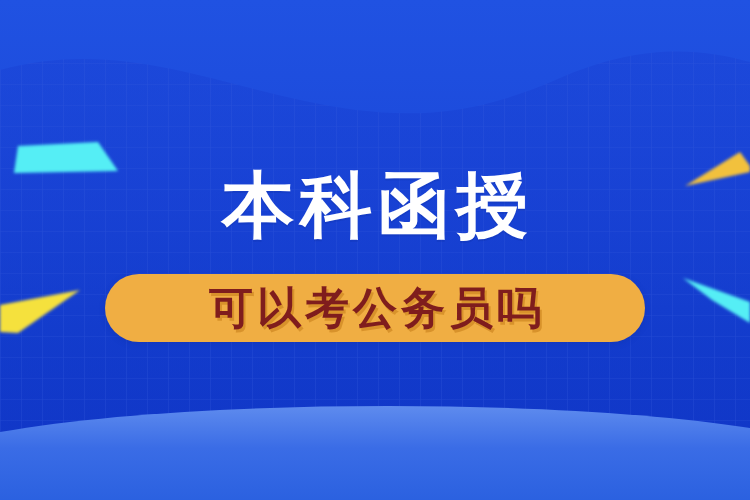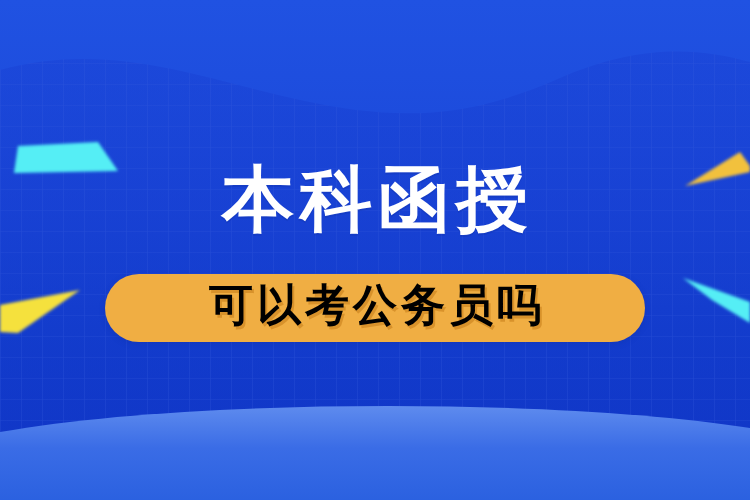--- a/index.html
+++ b/index.html
@@ -5,21 +5,21 @@
   html, body {
     margin: 0;
     padding: 0;
     background: #ffffff;
   }
   #banner {
     position: relative;
     width: 750px;
     height: 500px;
     overflow: hidden;
-    font-family: Liberation Mono, monospace;
+    font-family: Liberation Sans, sans-serif;
     background: #1D49DA;
     user-select: none;
   }
 
   
   .bg-base {
     position: absolute;
     inset: 0;
     background: linear-gradient(180deg, #2052E2 0%, #1B48DA 38%, #1340CF 70%, #1138C8 100%);
   }
@@ -76,21 +76,21 @@
     display: flex;
     align-items: center;
     justify-content: center;
     box-shadow: 0 2px 6px rgba(12,40,130,0.18);
   }
 
   .pill-text {
     font-size: 44px;
     line-height: 52px;
     font-weight: 700;
-    color: #000000;
+    color: #7f1d1d;
     letter-spacing: 4px;
     text-indent: 4px;
     white-space: nowrap;
     text-shadow: 2px 3px 0 rgba(196,124,24,0.55);
   }
 </style>
 </head>
 <body>
 
 <div id="banner">

